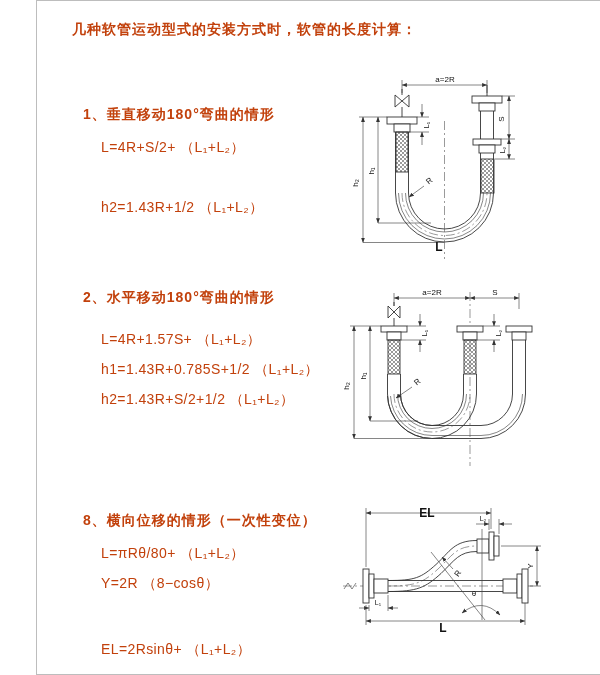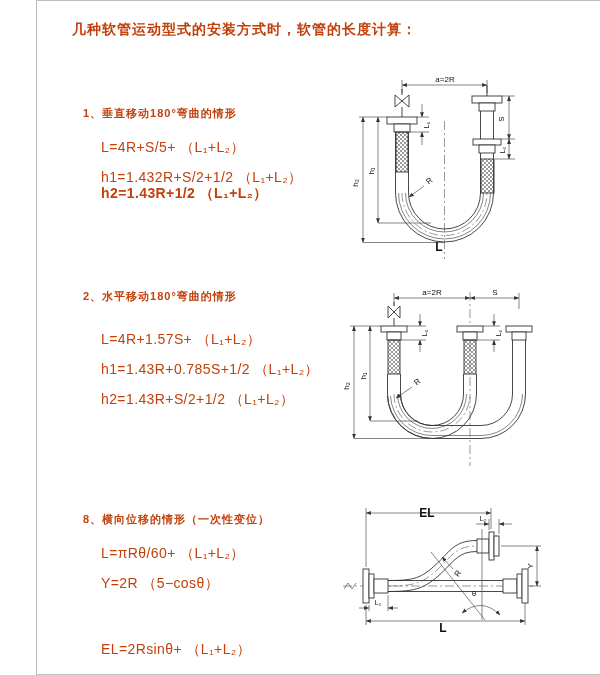--- a/index.html
+++ b/index.html
@@ -2,21 +2,21 @@
 <html><head>
 <meta charset="utf-8">
 <style>
   html,body{margin:0;padding:0;background:#ffffff;}
   .page{
     position:relative;width:598px;height:673px;background:#fff;
     border:1px solid #bdbdbd;overflow:hidden;
     font-family:"Liberation Sans","DejaVu Sans",sans-serif;color:#c2410c;margin-left:36px;
   }
   .title{position:absolute;left:35px;top:20px;font-size:14px;font-weight:bold;letter-spacing:1px;}
-  .sec-heading{position:absolute;font-size:11px;font-weight:bold;letter-spacing:1px;}
+  .sec-heading{position:absolute;font-size:14px;font-weight:bold;letter-spacing:1px;}
   .formula{position:absolute;font-size:14px;letter-spacing:0.4px;}
   .diagram{position:absolute;text-decoration:underline;}
   svg{display:block;}
   svg text{font-family:"Liberation Sans","DejaVu Sans",sans-serif;fill:#111;}
   .lw{stroke:#333;stroke-width:0.9;fill:none;}
   .lt{stroke:#444;stroke-width:0.65;fill:none;}
   .cl{stroke:#555;stroke-width:0.6;fill:none;stroke-dasharray:9 3 2 3;}
   .fit{fill:#fff;stroke:#333;stroke-width:0.9;}
   .braid{fill:url(#braidp);stroke:#333;stroke-width:0.9;}
   .dtxt{font-size:8px;}
@@ -24,32 +24,31 @@
   .dtxt-l{font-size:12px;font-weight:bold;}
 </style>
 </head>
 <body>
 
 <div class="page">
 
   <div class="title">几种软管运动型式的安装方式时，软管的长度计算：</div>
 
   <div class="sec-heading" style="left:46px;top:105px;">1、垂直移动180°弯曲的情形</div>
-  <div class="formula" style="left:64px;top:138px;">L=4R+S/5+ （L₁+L₂）</div>
-  <div class="formula" style="left:64px;top:168px;">h1=1.432R+S/2+1/2 （L₁+L₂）</div>
-  <div class="formula" style="left:64px;top:184px;font-weight:bold;">h2=1.43R+1/2 （L₁+L₂）</div>
+  <div class="formula" style="left:64px;top:138px;">L=4R+S/2+ （L₁+L₂）</div>
+  <div class="formula" style="left:64px;top:198px;">h2=1.43R+1/2 （L₁+L₂）</div>
 
   <div class="sec-heading" style="left:46px;top:288px;">2、水平移动180°弯曲的情形</div>
   <div class="formula" style="left:64px;top:330px;text-align:center;">L=4R+1.57S+ （L₁+L₂）</div>
   <div class="formula" style="left:64px;top:360px;">h1=1.43R+0.785S+1/2 （L₁+L₂）</div>
   <div class="formula" style="left:64px;top:390px;">h2=1.43R+S/2+1/2 （L₁+L₂）</div>
 
   <div class="sec-heading" style="left:46px;top:511px;">8、横向位移的情形（一次性变位）</div>
-  <div class="formula" style="left:64px;top:544px;">L=πRθ/60+ （L₁+L₂）</div>
-  <div class="formula" style="left:64px;top:574px;">Y=2R （5−cosθ）</div>
+  <div class="formula" style="left:64px;top:544px;">L=πRθ/80+ （L₁+L₂）</div>
+  <div class="formula" style="left:64px;top:574px;">Y=2R （8−cosθ）</div>
   <div class="formula" style="left:64px;top:640px;">EL=2Rsinθ+ （L₁+L₂）</div>
 
   <div class="diagram" style="left:308px;top:70px;">
   <svg width="282" height="192" viewBox="0 0 282 192">
     <defs>
       <marker id="ma" viewBox="0 0 8 6" refX="7.5" refY="3" markerWidth="8" markerHeight="6" orient="auto-start-reverse">
         <path d="M0,0 L8,3 L0,6 z" fill="#333"></path>
       </marker>
       <pattern id="braidp" width="4" height="4" patternUnits="userSpaceOnUse">
         <path d="M0,4 l4,-4 M-1,1 l2,-2 M3,5 l2,-2" stroke="#555" stroke-width="0.6"></path>

